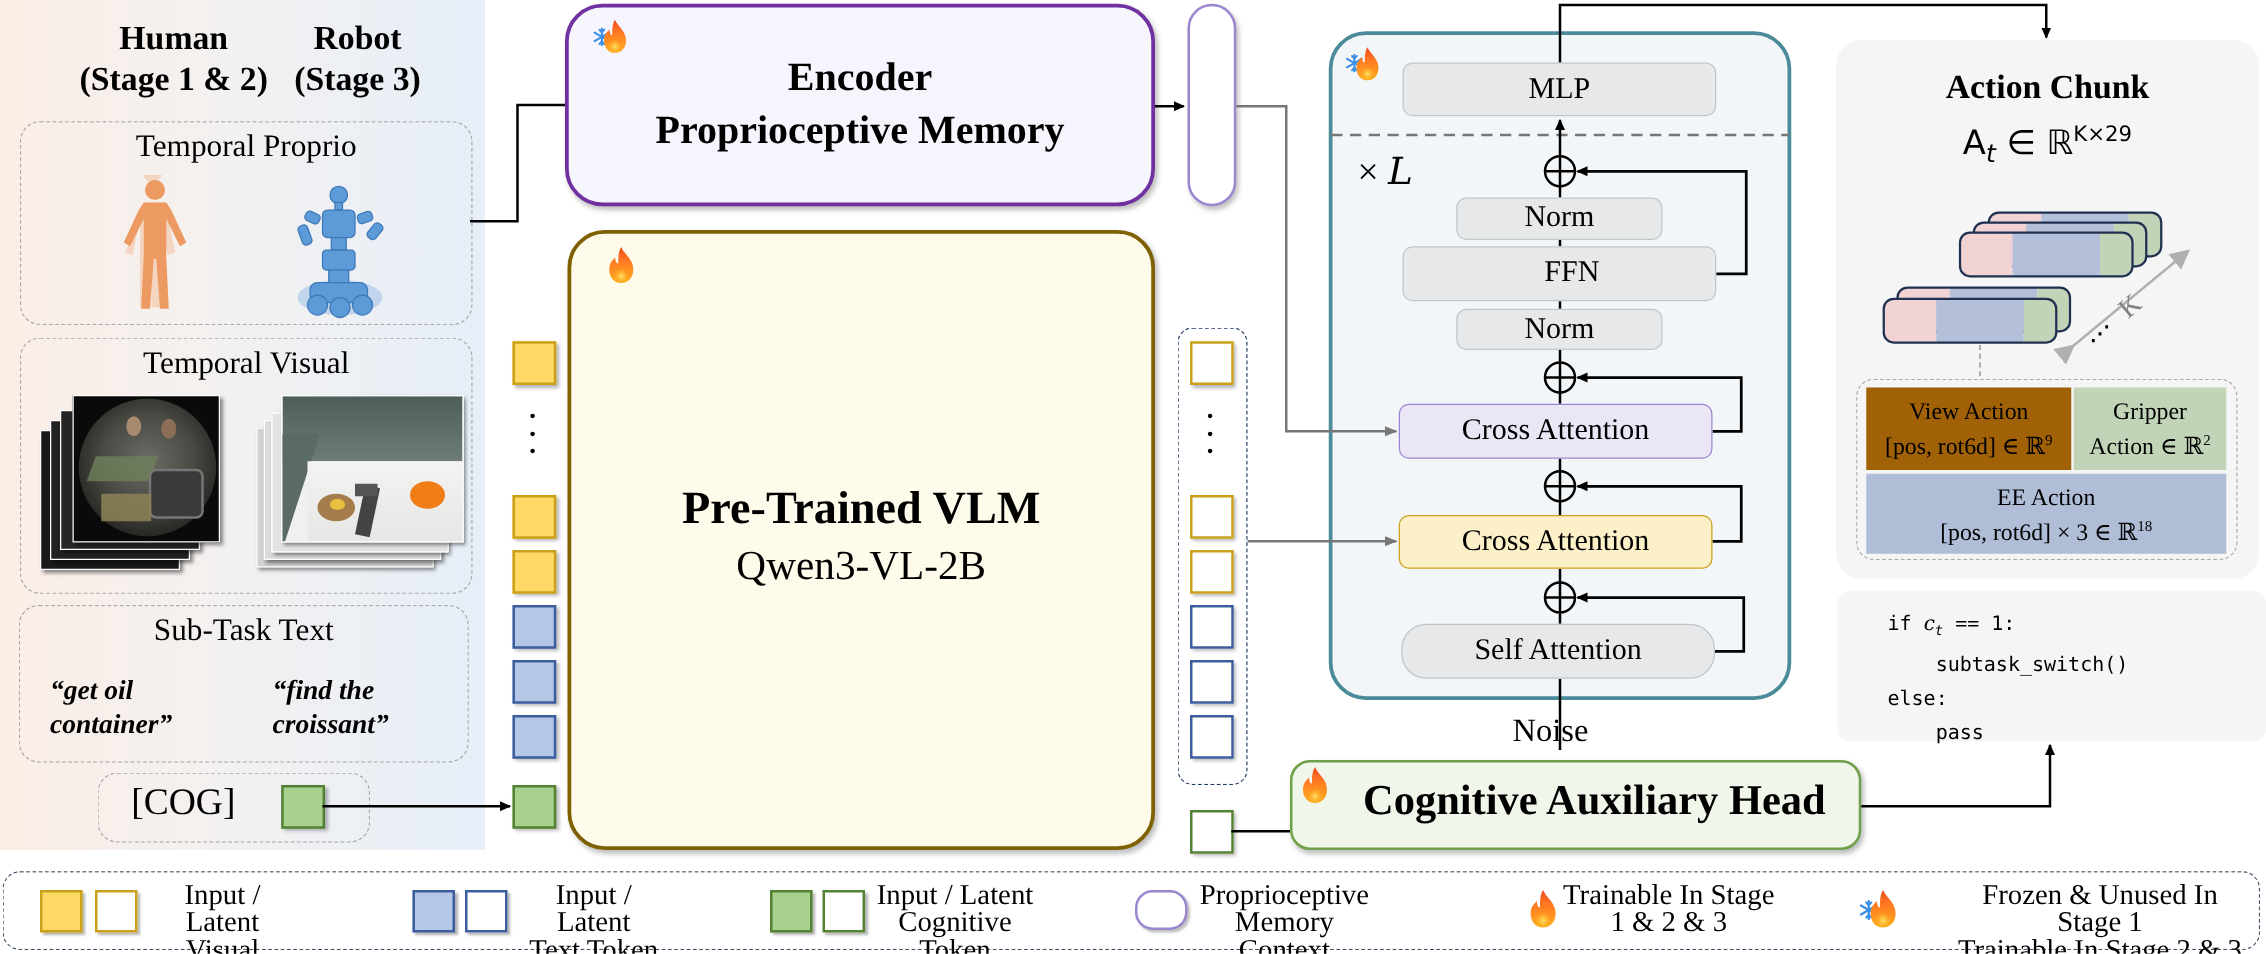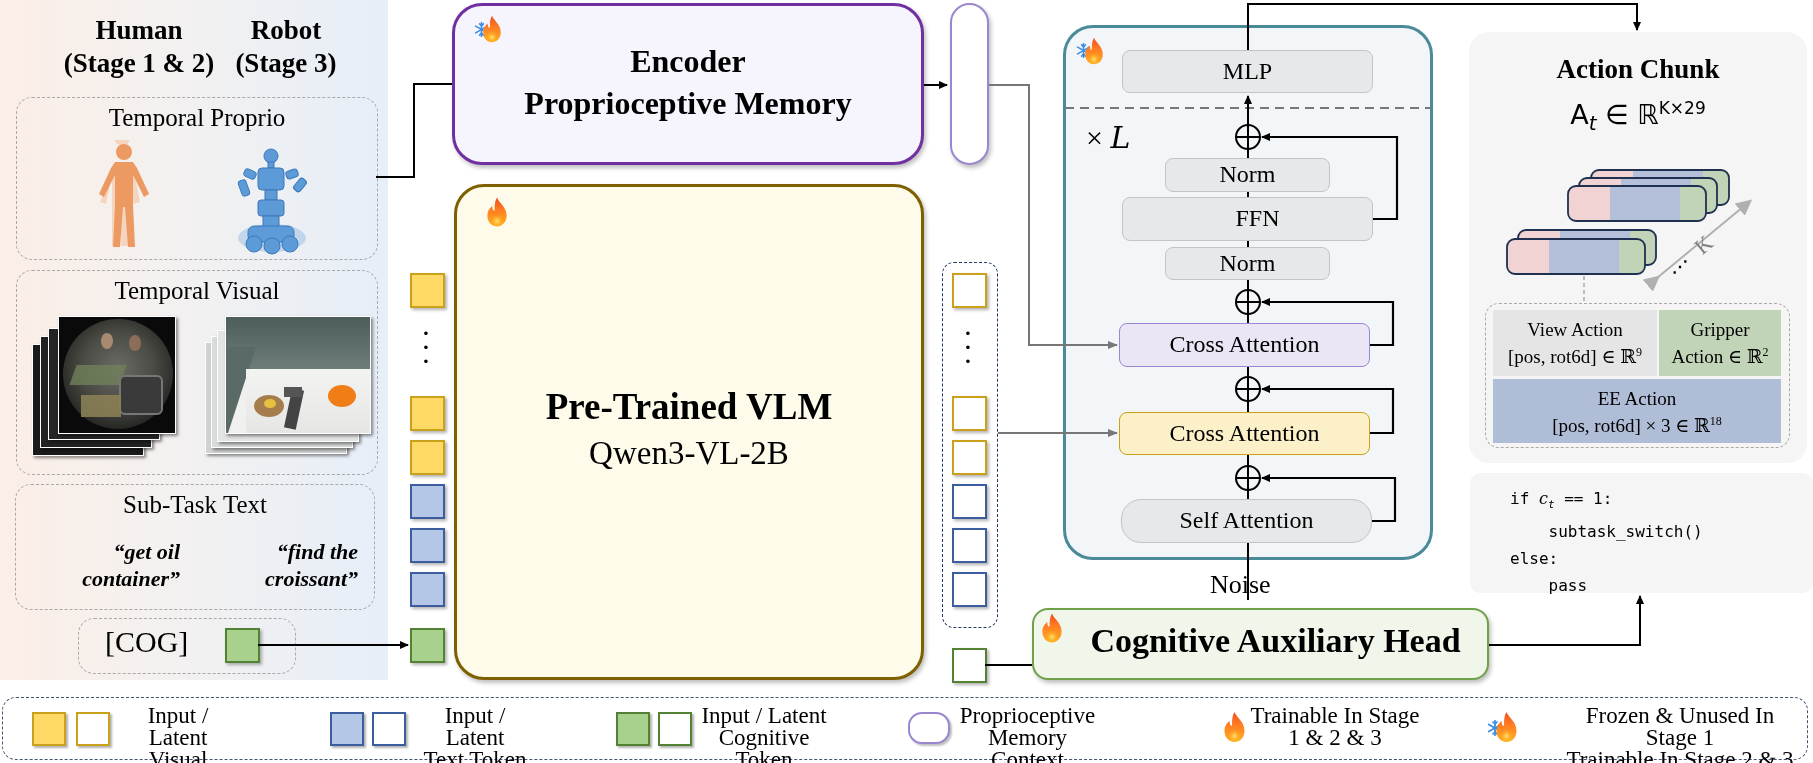--- a/index.html
+++ b/index.html
@@ -7,21 +7,21 @@
          font-family:"Liberation Serif", "DejaVu Serif", serif; color:#000; }
   .abs { position:absolute; }
   svg.wires { position:absolute; left:0; top:0; width:1813px; height:763px; pointer-events:none; z-index:5; }
 
   
   .left-panel { left:0; top:0; width:388px; height:680px;
     background:linear-gradient(90deg,#fbeee6 0%,#f3f1f0 45%,#e6eef8 100%); }
   .col-head { top:14px; font-weight:bold; font-size:27px; text-align:center; line-height:33px; }
   .dash-box { border:1.5px dashed #a9a9a9; border-radius:16px; }
   .sec-title { font-size:25px; text-align:center; width:100%; }
-  .quote { font-style:italic; font-weight:bold; font-size:22px; text-align:right; line-height:27px; }
+  .quote { font-style:italic; font-weight:bold; font-size:22px; text-align:left; line-height:27px; }
 
   .human-fig { left:88px; top:140px; width:72px; height:112px; }
   .robot-fig { left:232px; top:146px; width:78px; height:110px; }
 
   .photo { position:absolute; border:1px solid #fff; box-shadow:2px 2px 3px rgba(0,0,0,.45); }
 
   
   .tok { position:absolute; width:31px; height:31px; border:2px solid; box-shadow:2px 2px 3px rgba(0,0,0,.3); }
   .tok.vis-in  { background:#ffd966; border-color:#c9a11b; }
   .tok.vis-lat { background:#fff;    border-color:#c9a11b; }
@@ -295,21 +295,21 @@
     <use href="#abar" x="49" y="80"></use>
     <use href="#abar" x="38" y="89"></use>
   </g>
   <text x="203" y="122" font-size="16" font-weight="bold">⋰</text>
   <line x1="188" y1="128" x2="280" y2="52" stroke="#b0b0b0" stroke-width="2" marker-end="url(#garrow)" marker-start="url(#garrow)"></line>
   <line x1="115" y1="126" x2="115" y2="153" stroke="#a9a9a9" stroke-width="1.5" stroke-dasharray="4,3"></line>
 </svg>
 <div class="abs" style="left:1696px;top:232px;font-size:22px;color:#808080;transform:rotate(-40deg);z-index:7;">K</div>
 
 <div class="abs breakdown">
-  <div class="seg" style="left:7px;top:6px;width:164px;height:66px;background:#e5e5e5;">
+  <div class="seg" style="left:7px;top:6px;width:164px;height:66px;background:#a16207;">
     <div>View Action</div>
     <div><span>[pos, rot6d] ∈ ℝ</span><sup>9</sup></div>
   </div>
   <div class="seg" style="left:173px;top:6px;width:122px;height:66px;background:#c2d4b8;">
     <div>Gripper</div>
     <div><span>Action ∈ ℝ</span><sup>2</sup></div>
   </div>
   <div class="seg" style="left:7px;top:75px;width:288px;height:64px;background:#b0bdd6;">
     <div>EE Action</div>
     <div><span>[pos, rot6d] × 3 ∈ ℝ</span><sup>18</sup></div>

